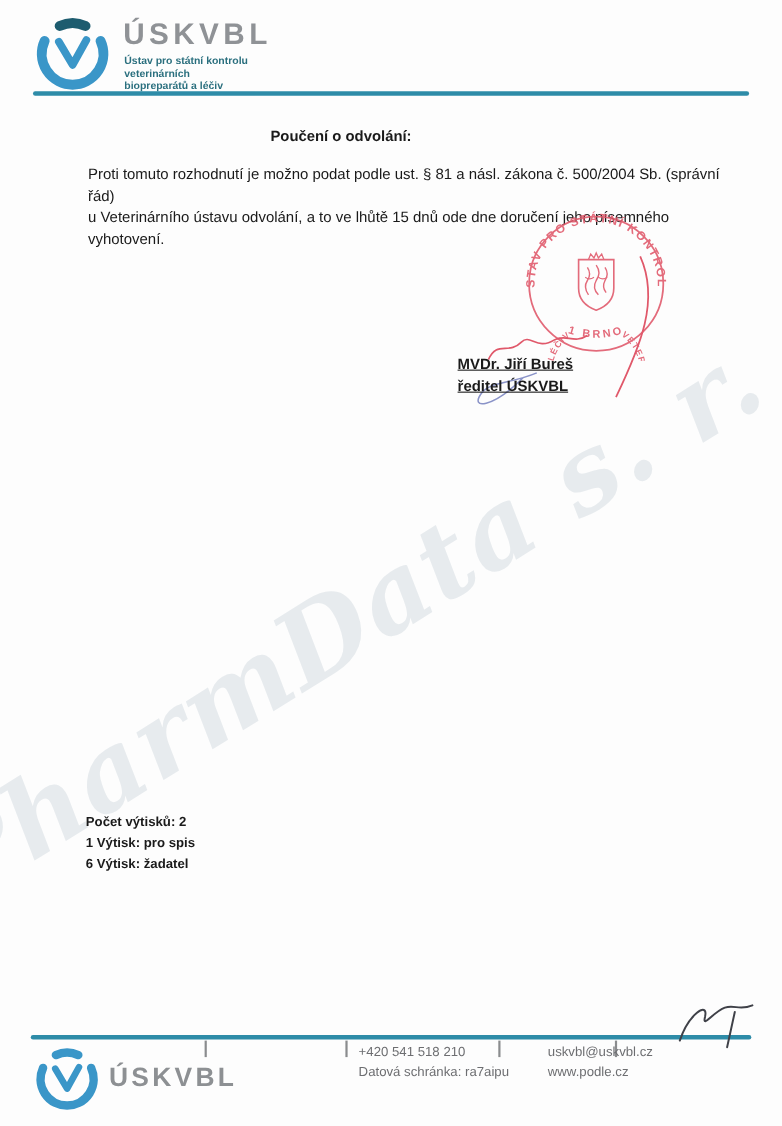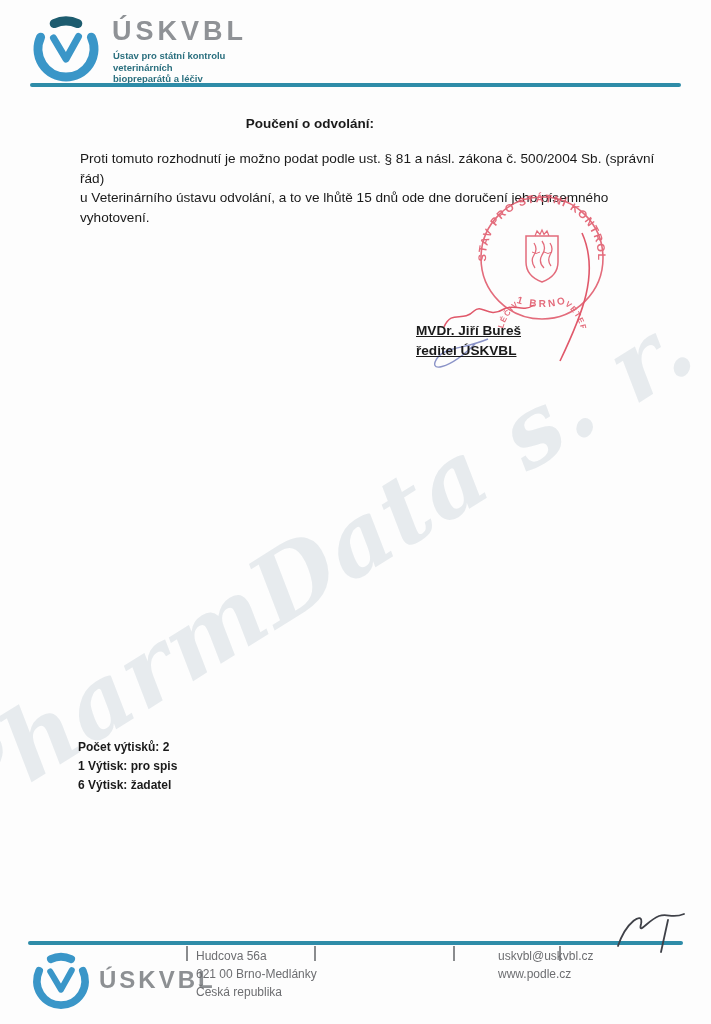--- a/index.html
+++ b/index.html
@@ -157,24 +157,23 @@
     <path d="M10.6,24.2 A28 28 0 1 0 61.4,24.2" fill="none" stroke="#3a96c8" stroke-width="9" stroke-linecap="round"></path>
     <path d="M23.5,25 L36,46 L48.5,23.5" fill="none" stroke="#3a96c8" stroke-width="7" stroke-linecap="round" stroke-linejoin="round"></path>
   </svg>
   <div class="ftr-brand">ÚSKVBL</div>
 
   <div class="ftr-sep sep1"></div>
   <div class="ftr-sep sep2"></div>
   <div class="ftr-sep sep3"></div>
   <div class="ftr-sep sep4"></div>
 
-  <div class="ftr-col c1">
-    <div>Hudcova 56a</div>
-    <div>621 00 Brno-Medlánky</div>
-    <div>Česká republika</div>
+  <div class="ftr-col c2">
+    <div>+420 541 518 210</div>
+    <div>Datová schránka: ra7aipu</div>
   </div>
   <div class="ftr-col c3">
     <div>uskvbl@uskvbl.cz</div>
     <div>www.podle.cz</div>
   </div>
 
   <div class="page-num">3 / 3</div>
 
 </div>
 

